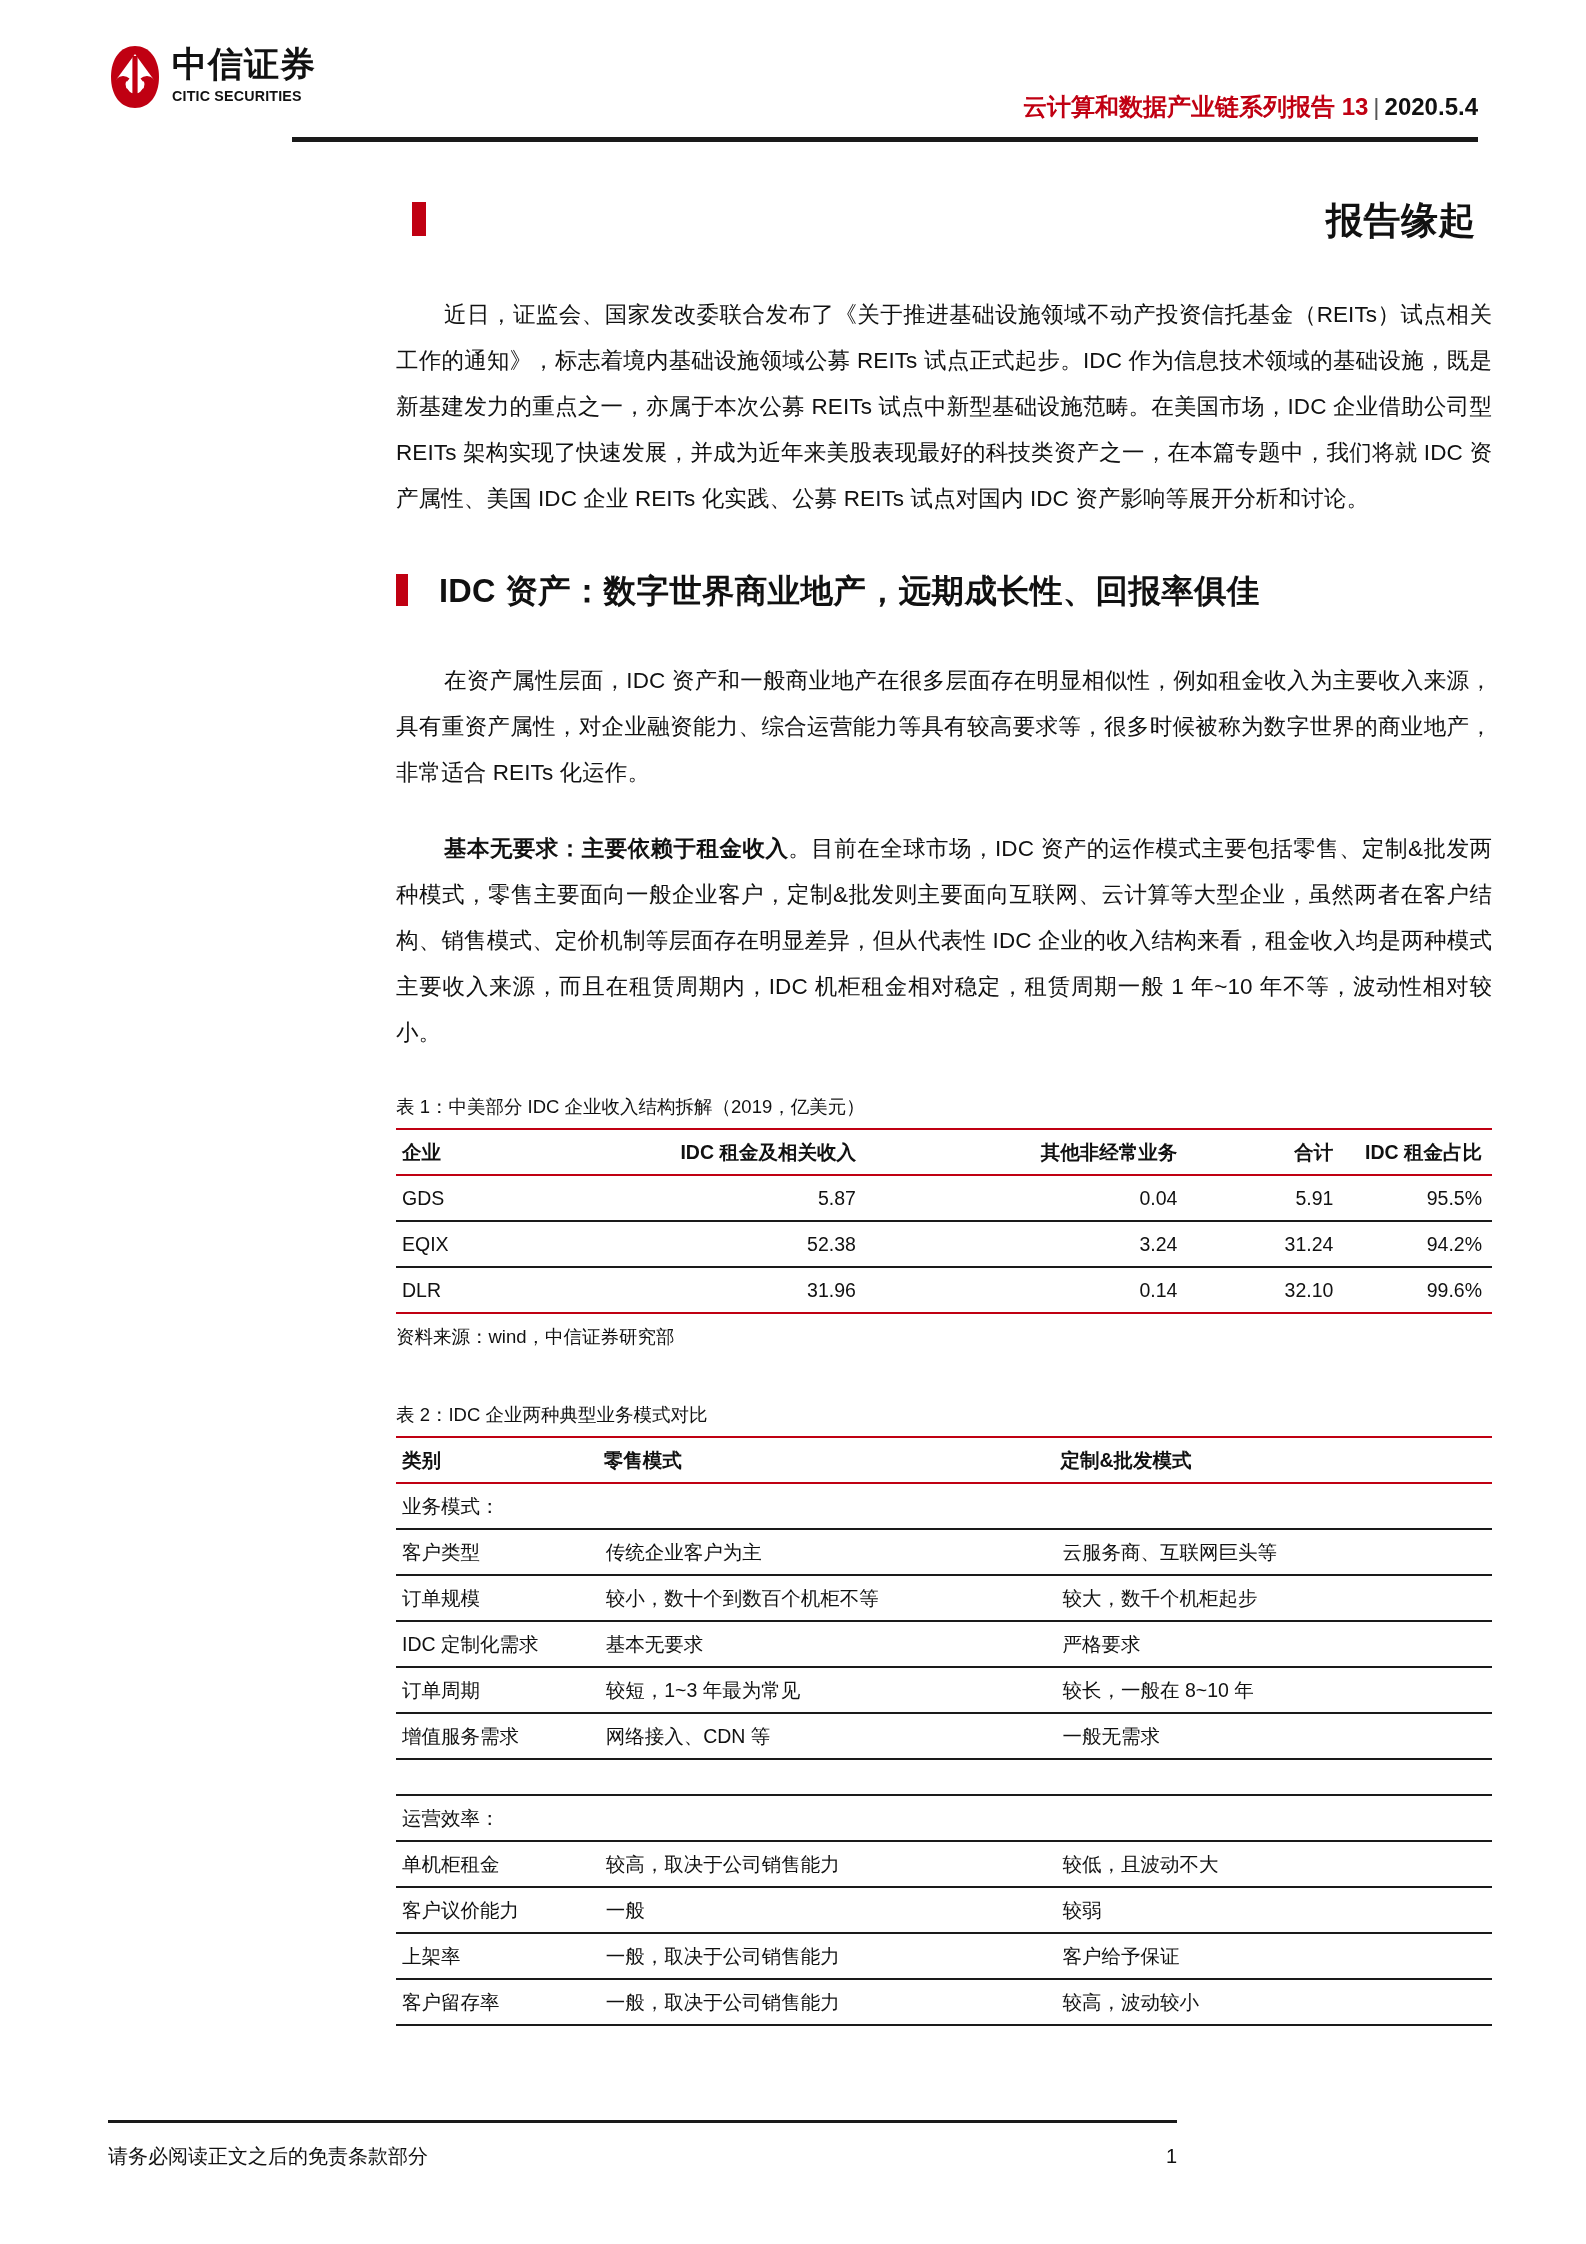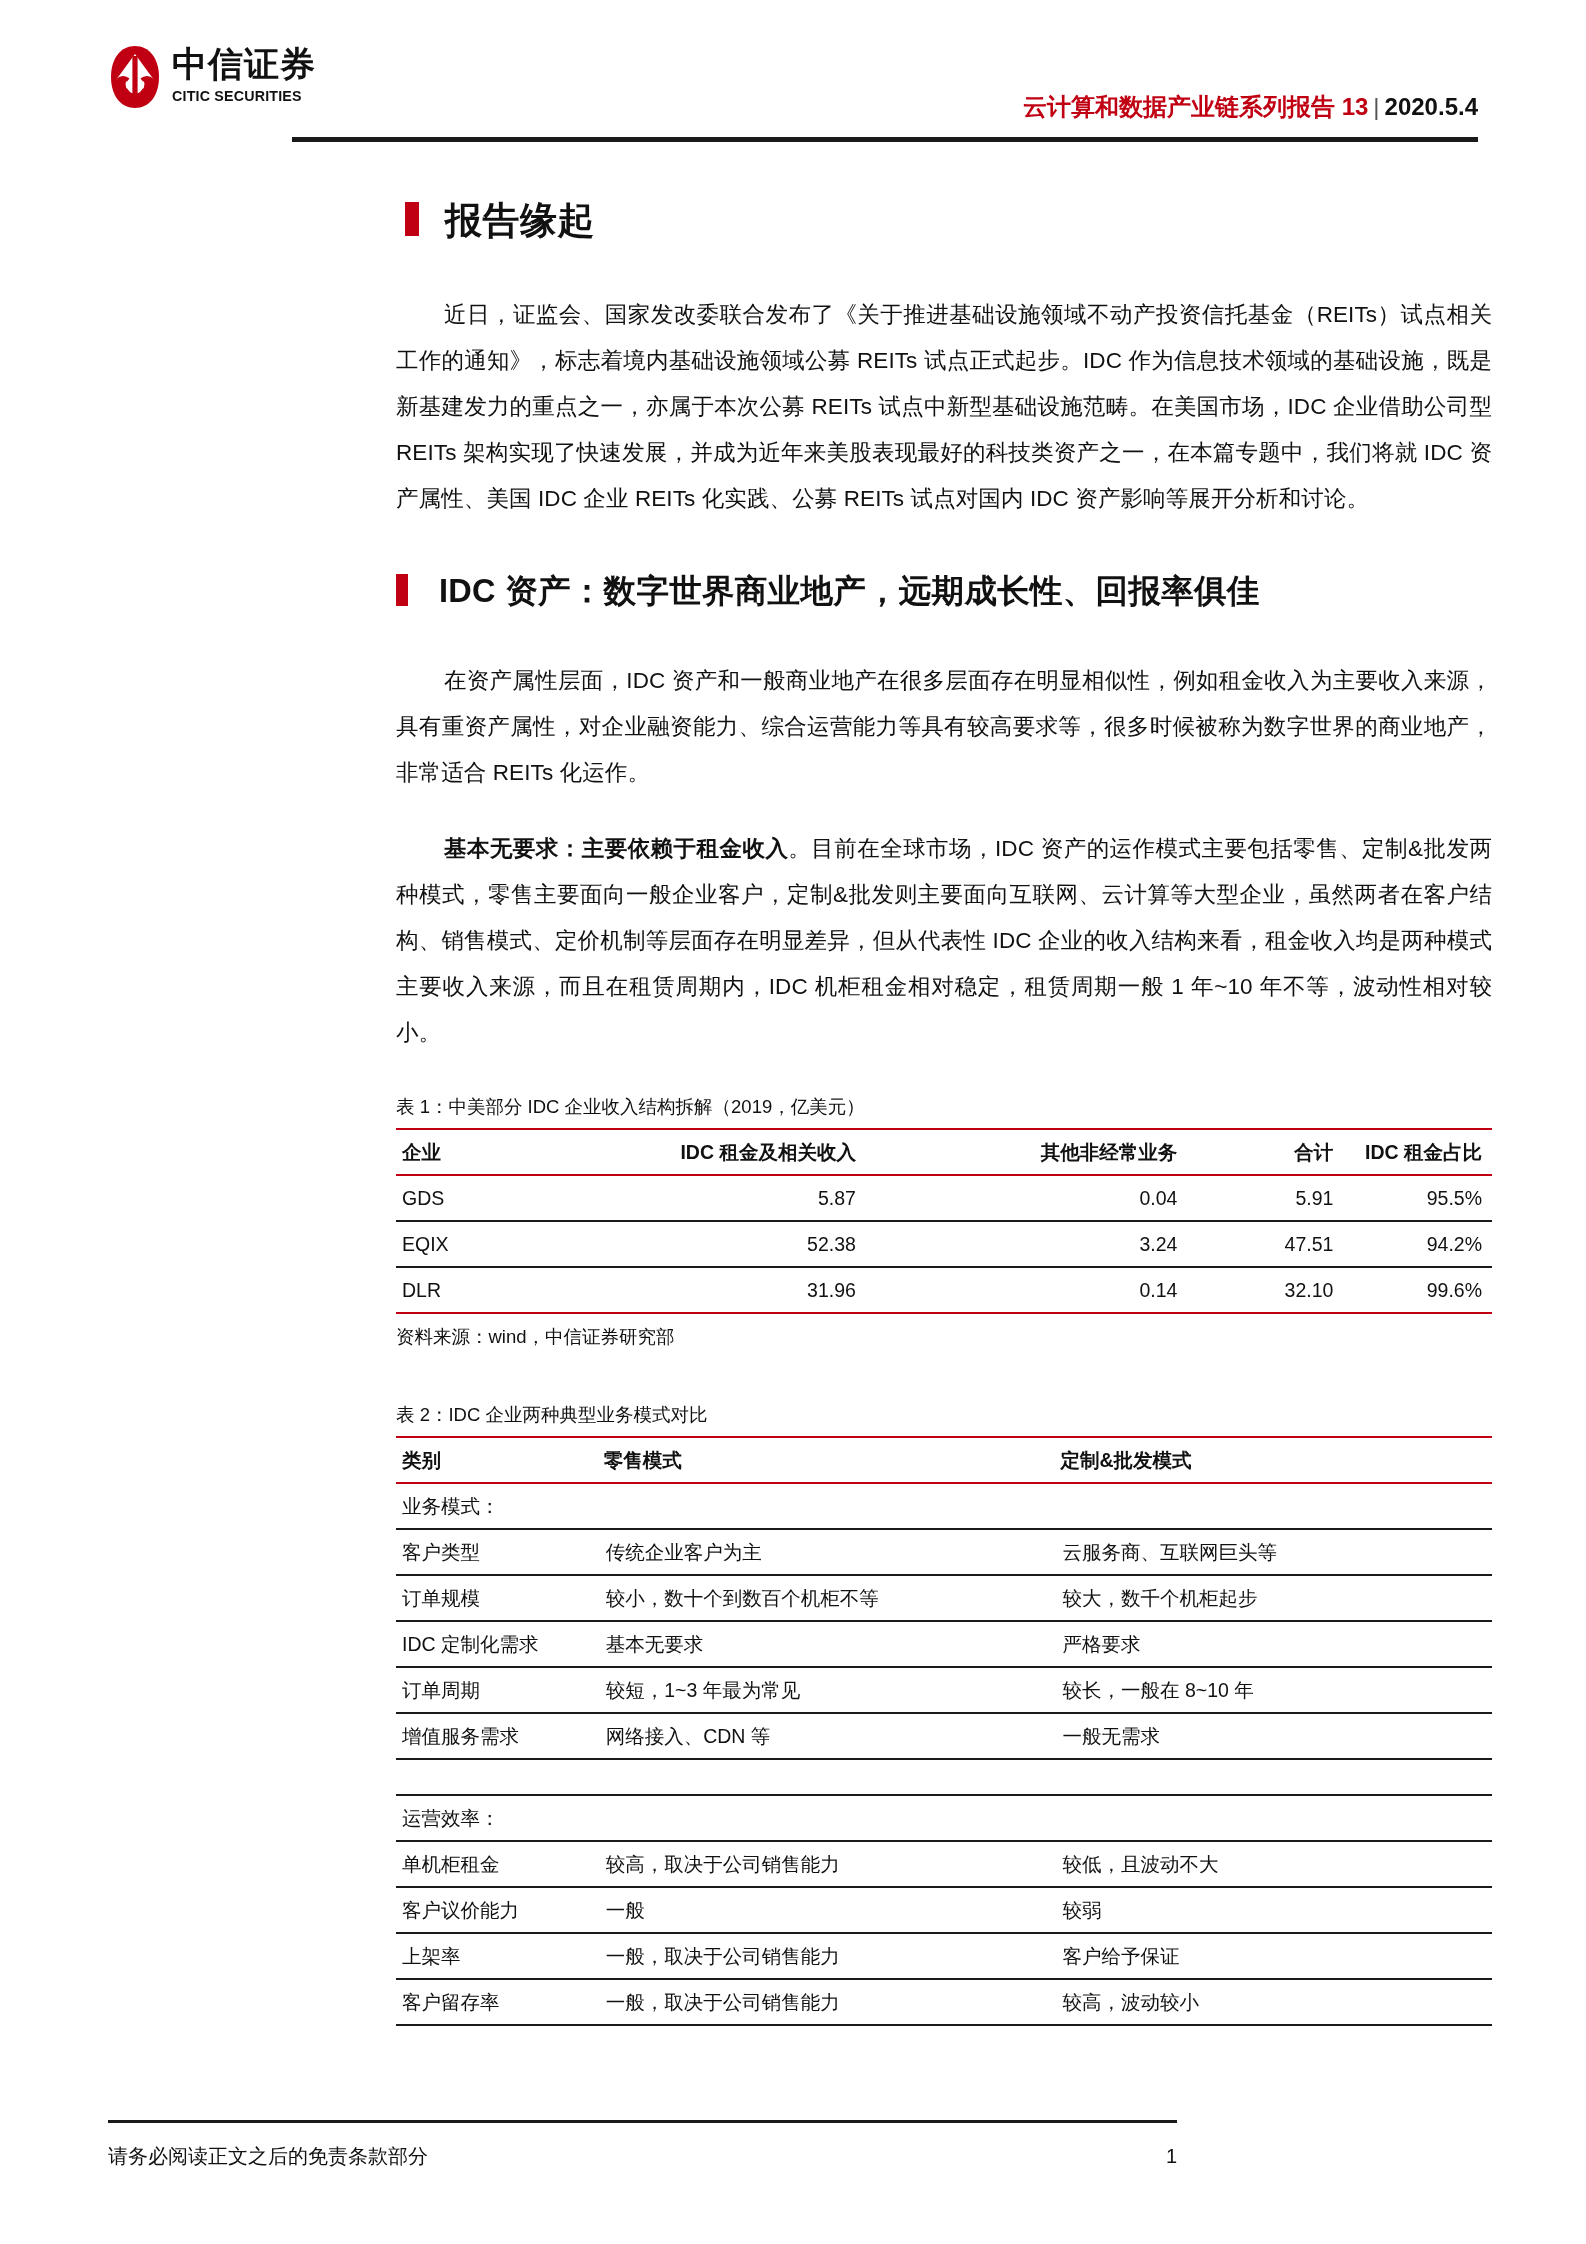--- a/index.html
+++ b/index.html
@@ -104,21 +104,22 @@
     position: absolute;
     left: 396px;
     top: 0;
     width: 1096px;
   }
 
   .h1 {
     display: flex;
     align-items: flex-start;
     gap: 26px;
-    margin: 9px;
+    margin: 16px;
+    justify-content: space-between;
   }
   .h1-bar {
     width: 14px;
     height: 34px;
     background: #c00012;
     flex: none;
     margin-top: 8px;
   }
   .h1-text {
     font-size: 37px;
@@ -308,21 +309,21 @@
           <td class="c-name">GDS</td>
           <td class="c-rent">5.87</td>
           <td class="c-other">0.04</td>
           <td class="c-total">5.91</td>
           <td class="c-pct">95.5%</td>
         </tr>
         <tr>
           <td class="c-name">EQIX</td>
           <td class="c-rent">52.38</td>
           <td class="c-other">3.24</td>
-          <td class="c-total">47.51</td>
+          <td class="c-total">31.24</td>
           <td class="c-pct">94.2%</td>
         </tr>
         <tr class="last">
           <td class="c-name">DLR</td>
           <td class="c-rent">31.96</td>
           <td class="c-other">0.14</td>
           <td class="c-total">32.10</td>
           <td class="c-pct">99.6%</td>
         </tr>
       </tbody>

